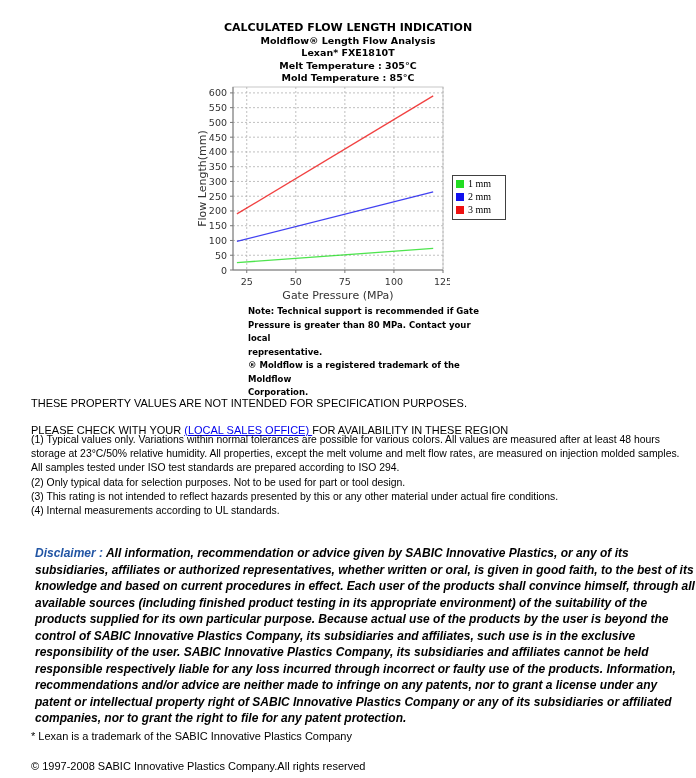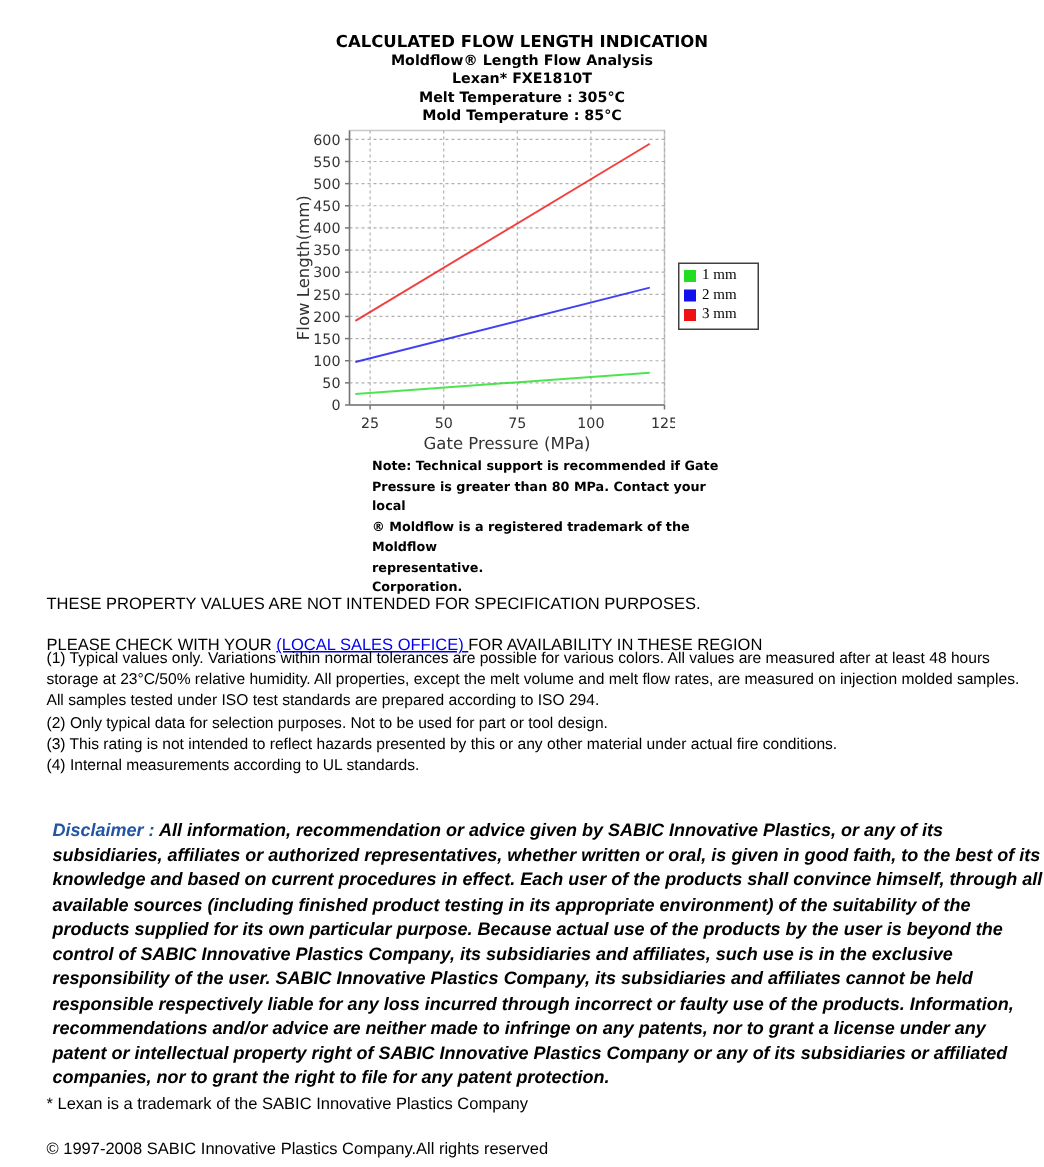--- a/index.html
+++ b/index.html
@@ -112,22 +112,22 @@
   </div>
   <div class="legend-item">
     <span class="legend-swatch" style="background:#ee1111"></span>
     <span>3 mm</span>
   </div>
 </div>
 
 <div class="note">
   <div>Note:  Technical support is recommended if Gate</div>
   <div>Pressure is greater than 80 MPa. Contact your local</div>
+  <div>representative.</div>
   <div>® Moldflow is a registered trademark of the Moldflow</div>
-  <div>representative.</div>
   <div>Corporation.</div>
 </div>
 
 <div class="text-block" style="top:380px;">THESE PROPERTY VALUES ARE NOT INTENDED FOR SPECIFICATION PURPOSES.</div>
 <div class="text-block" style="top:407px;">
   <span>PLEASE CHECK WITH YOUR </span><span class="link">(LOCAL SALES OFFICE) </span><span>FOR AVAILABILITY IN THESE REGION</span>
 </div>
 
 <div class="footnotes">
   <div>(1) Typical values only. Variations within normal tolerances are possible for various colors. All values are measured after at least 48 hours storage at 23°C/50% relative humidity. All properties, except the melt volume and melt flow rates, are measured on injection molded samples. All samples tested under ISO test standards are prepared according to ISO 294.</div>

